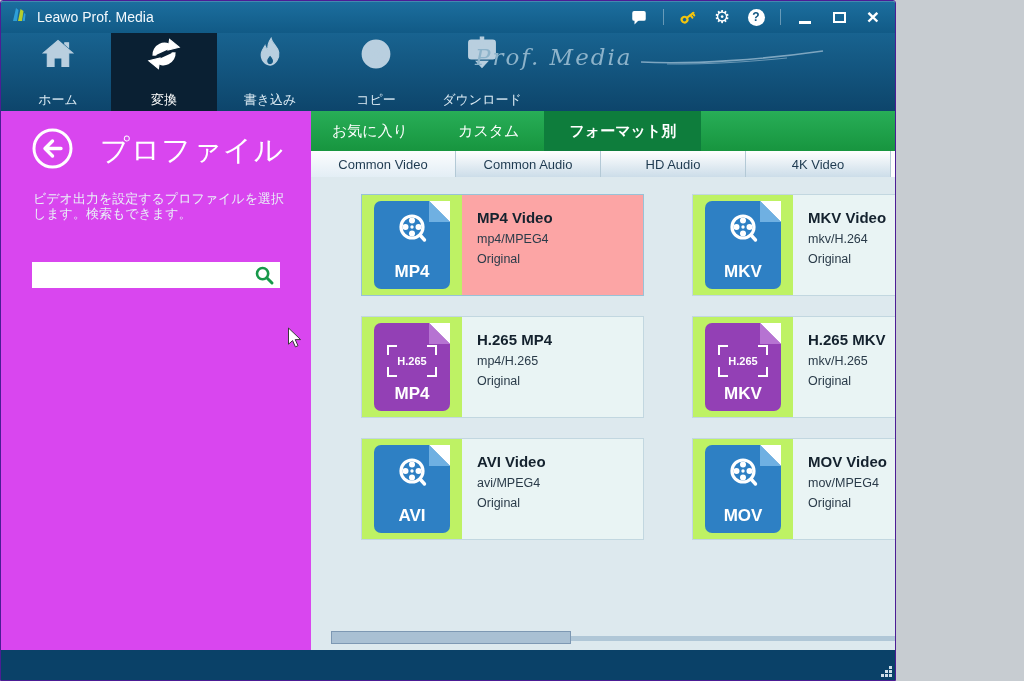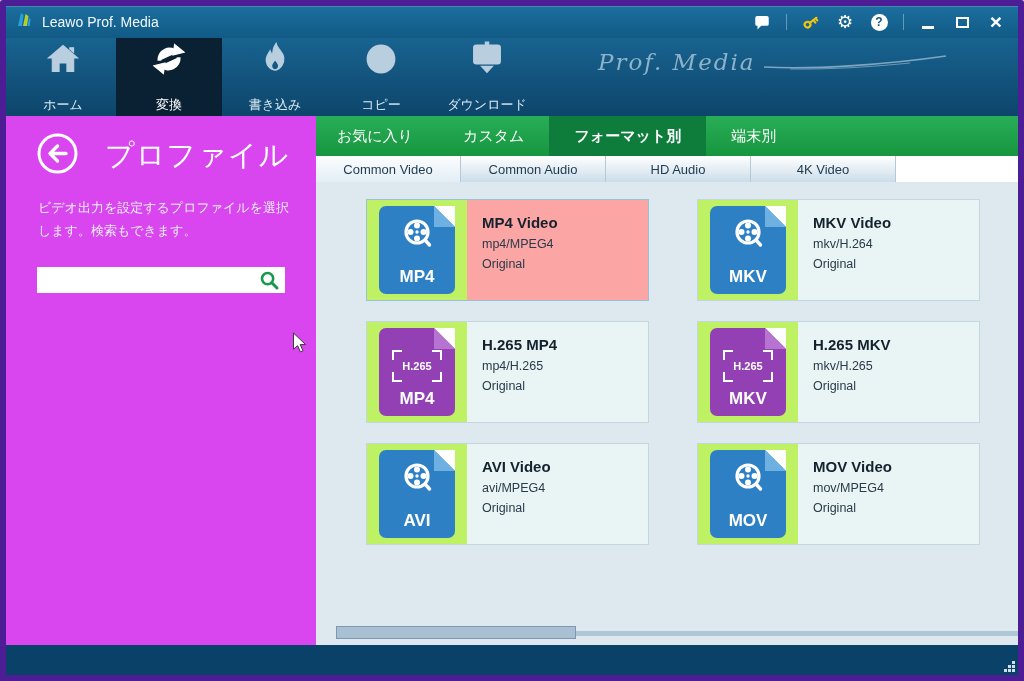--- a/index.html
+++ b/index.html
@@ -1,17 +1,17 @@
 <!DOCTYPE html>
 <html><head>
 <meta charset="utf-8">
 <style>
   * { box-sizing: border-box; margin: 0; padding: 0; }
   body { background:#c7ccd1; font-family:"Liberation Sans","DejaVu Sans",sans-serif; }
-  .window{position:relative;width:1024px;height:681px;border:6px solid #4c1d95;border-radius:3px 3px 0 0;
+  .window{position:relative;width:896px;height:681px;border:1px solid #4c1d95;border-radius:3px 3px 0 0;
     overflow:hidden;background:#dde9ee;}
 
   
   .titlebar{position:absolute;top:0;left:0;right:0;height:32px;
     background:linear-gradient(180deg,#1c6f9f,#115ا a86);background:linear-gradient(180deg,#1c6f9f,#115a86);
     display:flex;align-items:center;padding:0 8px;box-shadow:inset 0 1px 0 rgba(255,255,255,.18);}
   .app-title{margin-left:8px;font-size:14px;color:#f3f9fd;}
   .tb-actions{margin-left:auto;display:flex;align-items:center;gap:14px;padding-right:4px;}
   .tb-btn{display:flex;align-items:center;justify-content:center;width:20px;height:22px;cursor:pointer;}
   .tb-sep{width:1px;height:16px;background:rgba(255,255,255,.35);}
@@ -34,21 +34,21 @@
   .nav-item.active .ic{fill:#fff;stroke:#fff;}
   .brand{position:absolute;right:68px;top:11px;text-align:center;color:#8db3ca;}
   .brand .script{font-family:"DejaVu Serif","Liberation Serif",serif;font-style:italic;
     font-size:23px;letter-spacing:2px;}
 
   
   .bodyrow{position:absolute;top:110px;left:0;right:0;bottom:30px;display:flex;}
   .sidebar{width:310px;flex:none;background:#d946ef;position:relative;color:#fff;padding-left:10px;}
   .back-btn{position:absolute;left:30px;top:16px;width:43px;height:43px;background:transparent;border:none;cursor:pointer;padding:0;}
   .side-title{position:absolute;left:99px;top:20px;font-size:29px;font-weight:400;letter-spacing:1px;color:#fff;}
-  .side-desc{position:absolute;left:32px;top:80px;width:254px;font-size:13px;line-height:23px;color:#e9f1f7;}
+  .side-desc{position:absolute;left:32px;top:80px;width:254px;font-size:13px;line-height:15px;color:#e9f1f7;}
   .searchbox{position:absolute;left:31px;top:151px;width:248px;height:26px;background:#fff;}
   .searchbox input{width:100%;height:100%;border:none;outline:none;background:transparent;
     padding:0 28px 0 8px;font-size:13px;color:#222;}
   .search-ic{position:absolute;right:5px;top:3px;}
 
   
   .content{flex:1;position:relative;background:#dde9ee;overflow:hidden;}
   .cat-tabs{height:40px;background:linear-gradient(180deg,#28ae57,#17953f);display:flex;align-items:stretch;}
   .cat-tab{display:flex;align-items:center;padding:0 25px;color:#fff;font-size:15px;cursor:pointer;}
   .cat-tab:first-child{padding-left:21px;}
@@ -222,21 +222,20 @@
         </svg>
       </div>
     </aside>
 
     <main class="content">
 
       <div class="cat-tabs">
         <div class="cat-tab">お気に入り</div>
         <div class="cat-tab">カスタム</div>
         <div class="cat-tab active">フォーマット別</div>
-        <div class="cat-tab">端末別</div>
       </div>
 
       <div class="fmt-tabs">
         <div class="fmt-tab active">Common Video</div>
         <div class="fmt-tab">Common Audio</div>
         <div class="fmt-tab">HD Audio</div>
         <div class="fmt-tab">4K Video</div>
         <div class="fmt-fill"></div>
       </div>
 

